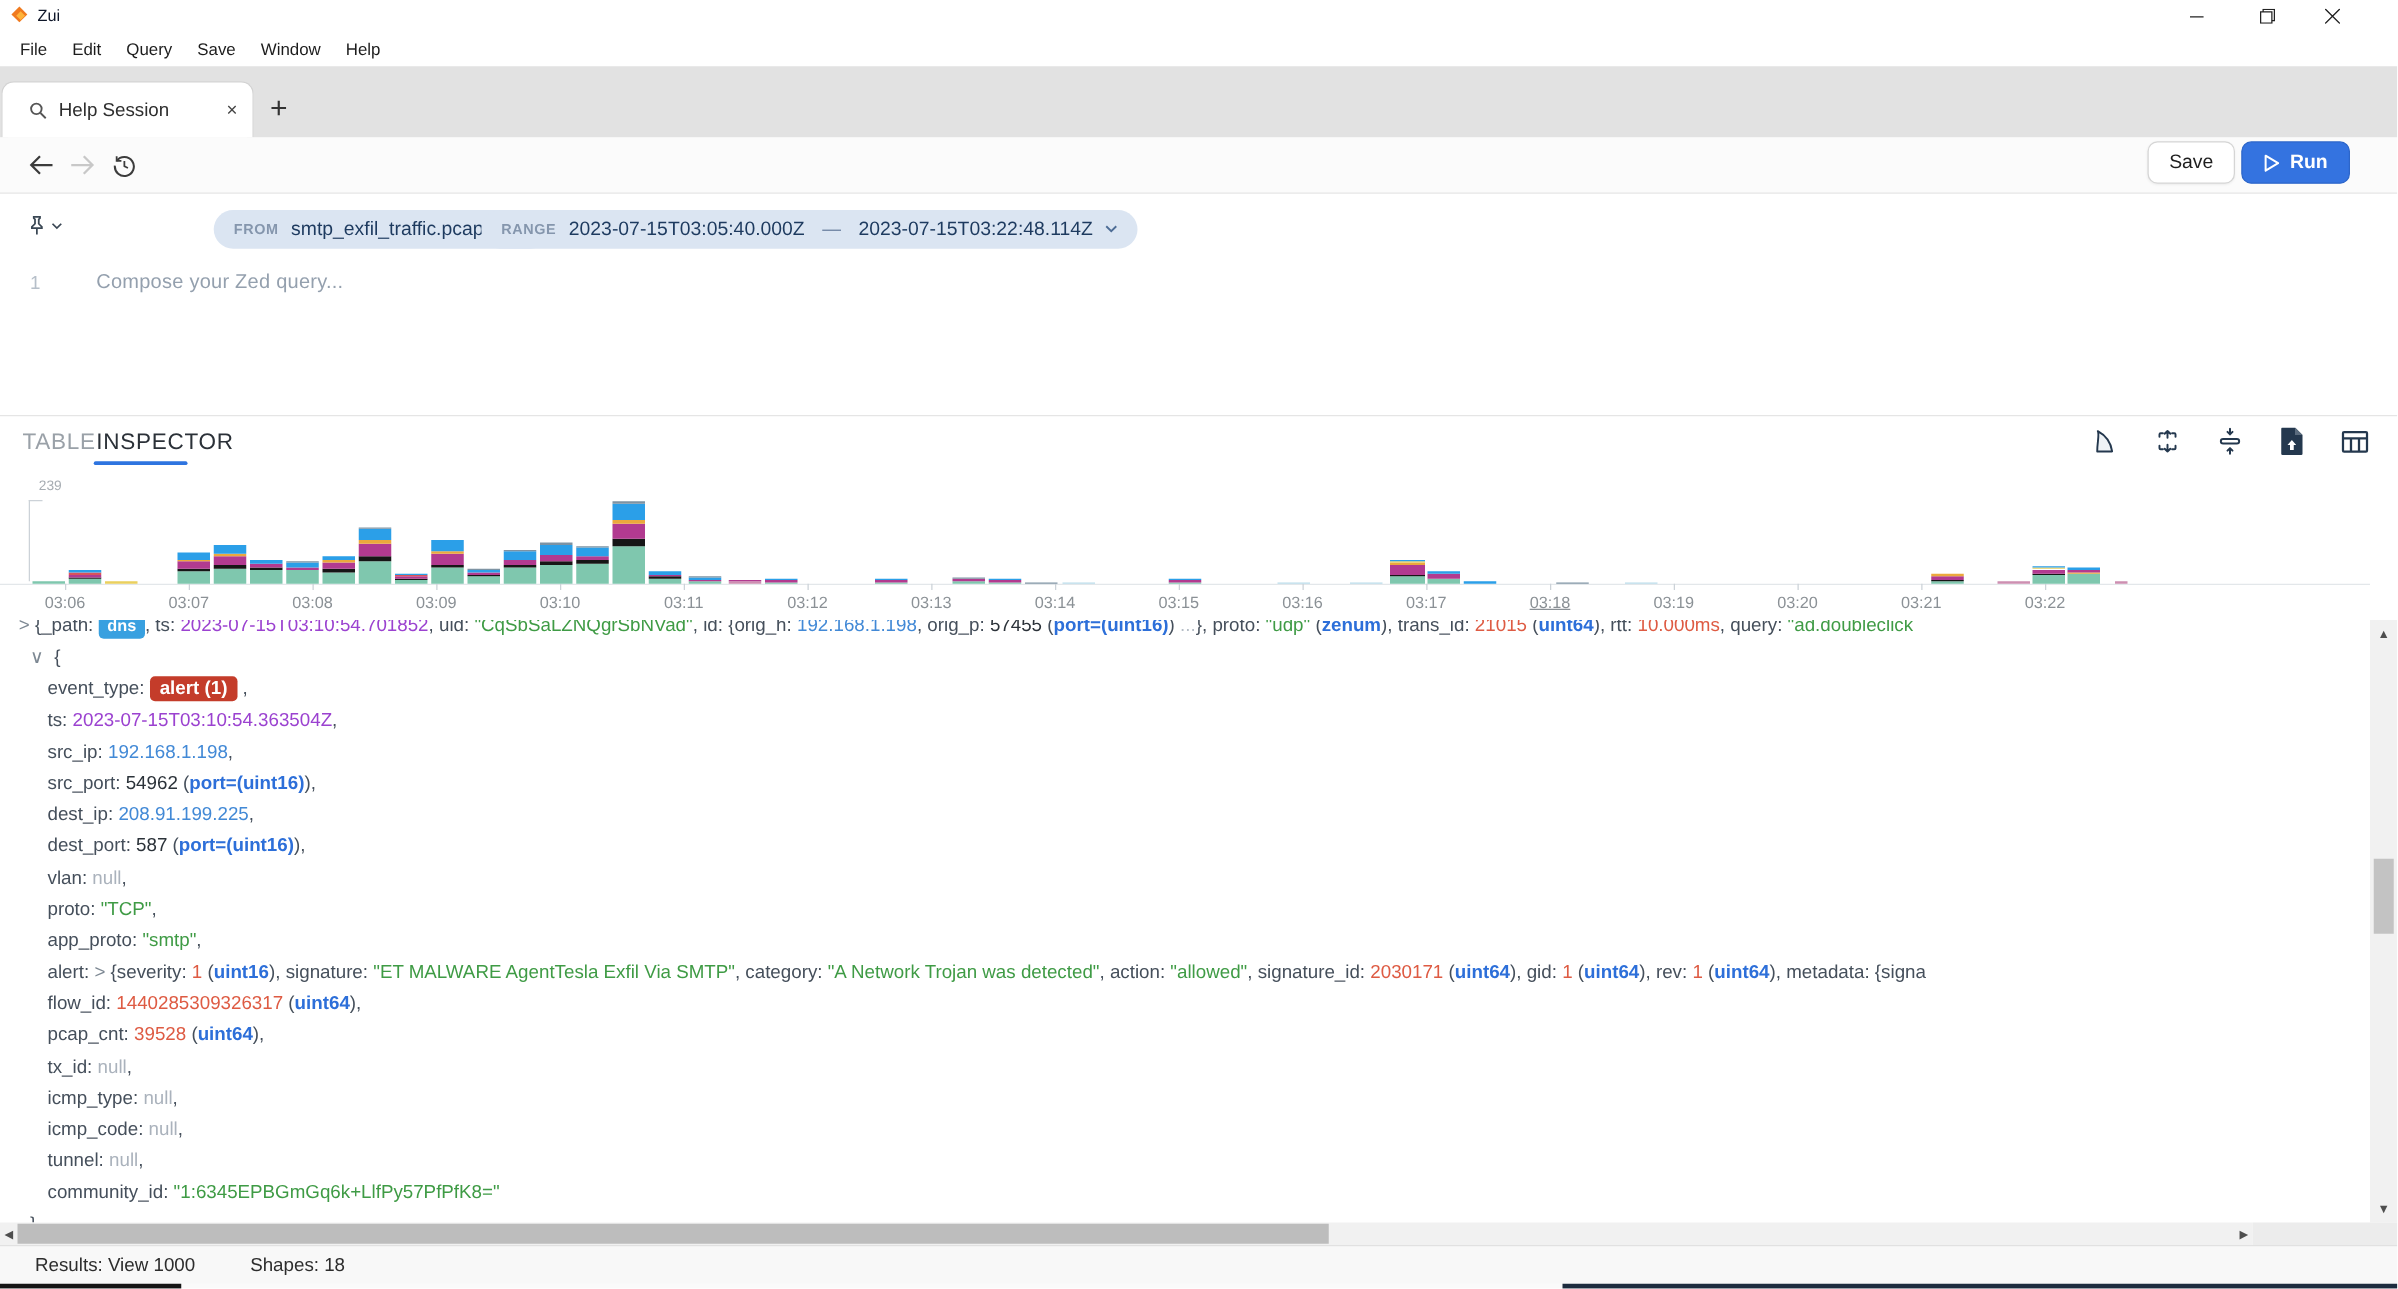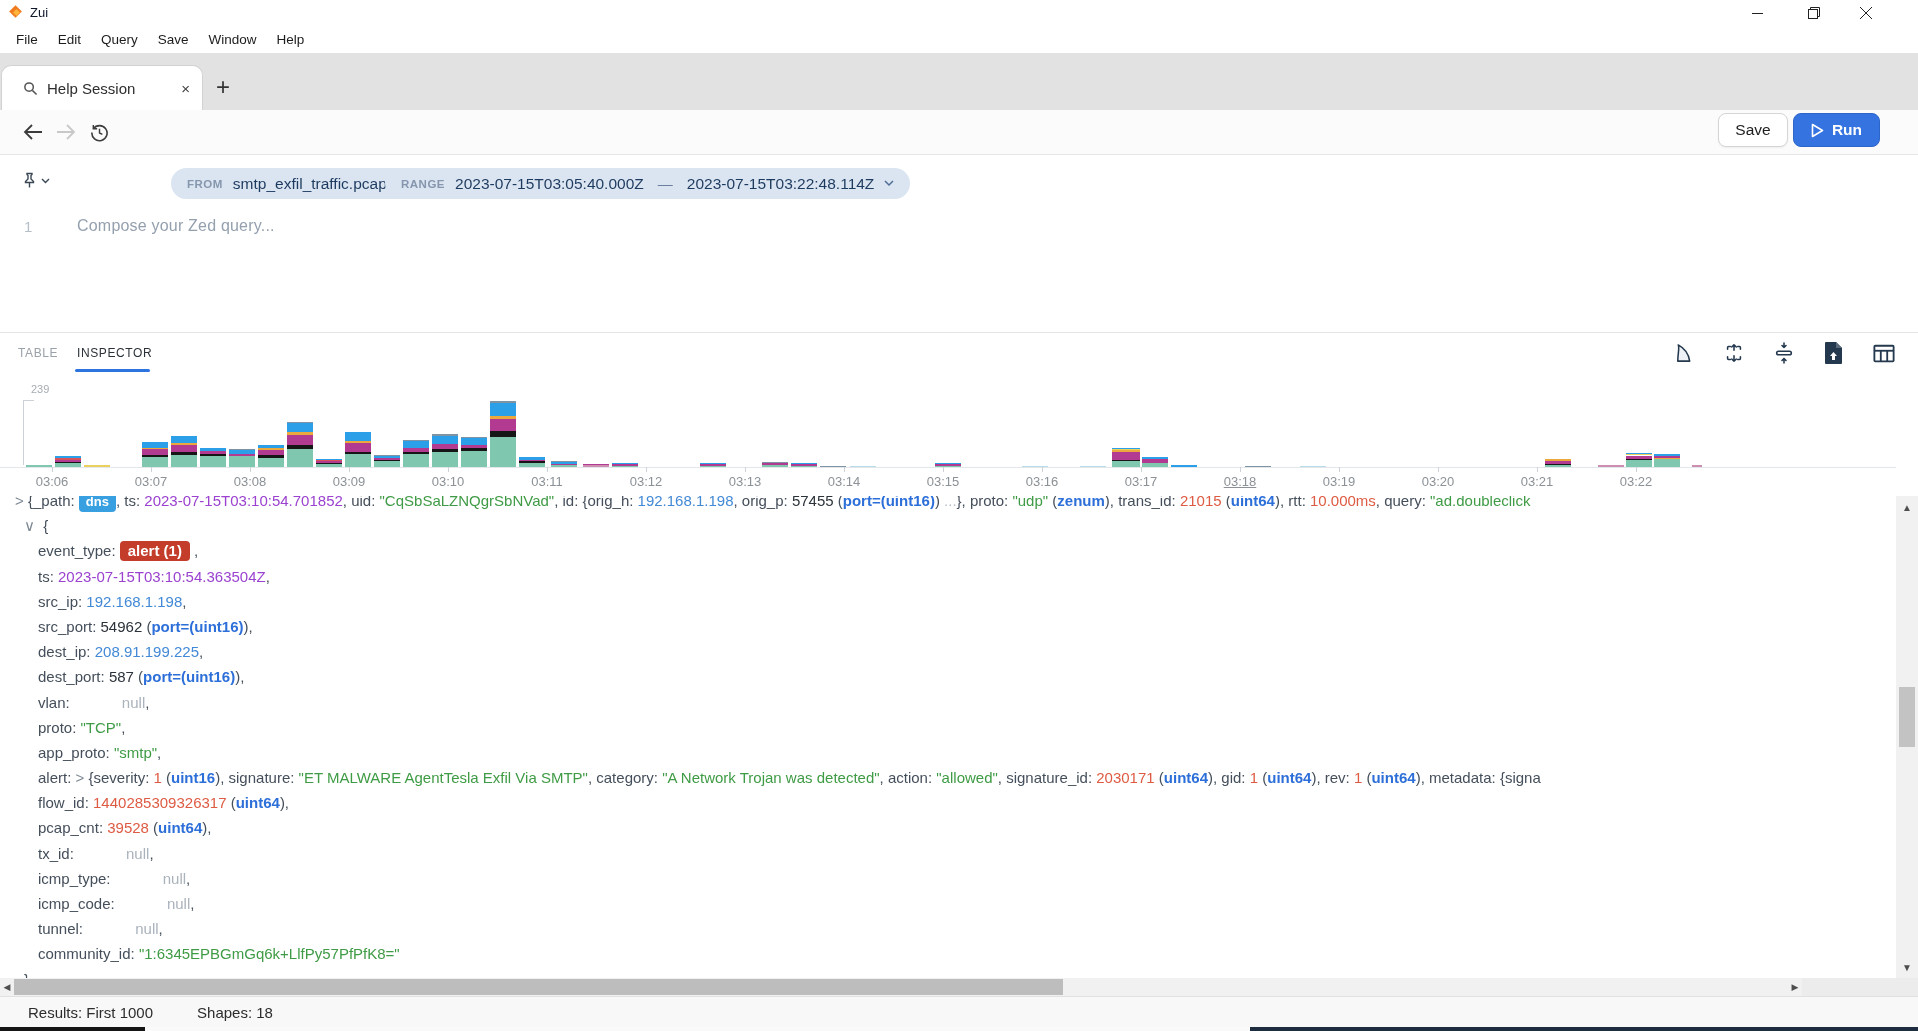--- a/index.html
+++ b/index.html
@@ -44,21 +44,21 @@
   .pill-label{font-size:11.5px;font-weight:700;letter-spacing:.5px;color:#8596ad;}
   .pill-value{font-size:15.5px;color:#1d3a5f;}
   .pill-dash{font-size:15px;color:#6b80a0;padding:0 4px;}
   .pill-chev{color:#4e6d96;display:flex;align-items:center;}
   .editorline{position:absolute;top:216px;left:0;width:1918px;height:26px;}
   .lineno{position:absolute;left:24px;top:2px;font-size:15px;color:#b6bfc9;}
   .placeholder{position:absolute;left:77px;top:1px;font-size:16px;color:#94a0ae;letter-spacing:.2px;}
 
   
   .results-header{position:absolute;top:332px;left:0;width:1918px;height:41px;background:#fff;border-top:1px solid #e5e5e5;}
-  .rtab{position:absolute;top:0;height:100%;display:flex;align-items:center;font-size:12px;letter-spacing:.6px;}
+  .rtab{position:absolute;top:0;height:100%;display:flex;align-items:center;font-size:18px;letter-spacing:.6px;}
   .rtab-table{left:18px;color:#9aa1a8;}
   .rtab-inspector{left:77px;color:#2b3138;font-weight:500;}
   .rtab-underline{position:absolute;left:75px;bottom:1px;width:75px;height:3px;background:#2e74e0;border-radius:2px;}
   .hicons{position:absolute;right:23px;top:0;height:100%;display:flex;align-items:center;gap:27px;}
   .hicon{width:23px;height:23px;display:flex;align-items:center;justify-content:center;color:#24384e;}
 
   
   .chart{position:absolute;top:373px;left:0;width:1896px;height:121px;background:#fff;}
   .ymax{position:absolute;left:31px;top:10px;font-size:11px;color:#a7adb3;}
   .ybracket{position:absolute;left:23px;top:27px;width:11px;height:65px;border-left:1px solid #ccd2d8;border-top:1px solid #ccd2d8;}
@@ -70,21 +70,21 @@
   
   .inspector{position:absolute;top:496px;left:0;width:1896px;height:482px;overflow:hidden;background:#fff;}
   .irow{height:25.2px;line-height:25.2px;white-space:pre;font-size:15px;color:#454f5b;}
   .irow:first-child{margin-top:-8px;}
   .tk-k,.tk-p{color:#454f5b;}
   .tk-v{color:#2b3239;}
   .tk-n{color:#de5b43;}
   .tk-s{color:#3f9b45;}
   .tk-ip{color:#4289d6;}
   .tk-ts{color:#9b42d0;}
-  .tk-nul{color:#aab2bc;margin-left:48px;}
+  .tk-nul{color:#aab2bc;}
   .tk-ty{color:#2d6fd9;font-weight:700;}
   .tk-dim{color:#b5bdc6;}
   .tk-ch{color:#7d8893;}
   .badge{border-radius:4px;color:#fff;font-weight:700;display:inline-block;line-height:20px;vertical-align:baseline;}
   .badge-red{background:#c43c2a;padding:0 8px;}
   .badge-blue{background:#38a0e0;padding:0 7px;font-size:13px;}
 
   
   .vscroll{position:absolute;left:1896px;top:496px;width:22px;height:482px;background:#f1f1f1;}
   .vthumb{position:absolute;left:3px;top:191px;width:16px;height:60px;background:#c3c3c3;}
@@ -458,21 +458,21 @@
   </div>
 
   <div class="hscroll">
     <div class="harrow left">◀</div>
     <div class="hthumb"></div>
     <div class="harrow right">▶</div>
   </div>
   <div class="scroll-corner"></div>
 
   <div class="statusbar">
-    <span>Results: First 1000</span>
+    <span>Results: View 1000</span>
     <span>Shapes: 18</span>
   </div>
   <div class="bottomstrip">
     <div class="strip-left"></div>
     <div class="strip-right"></div>
   </div>
 
 </div>
 
 </body></html>

